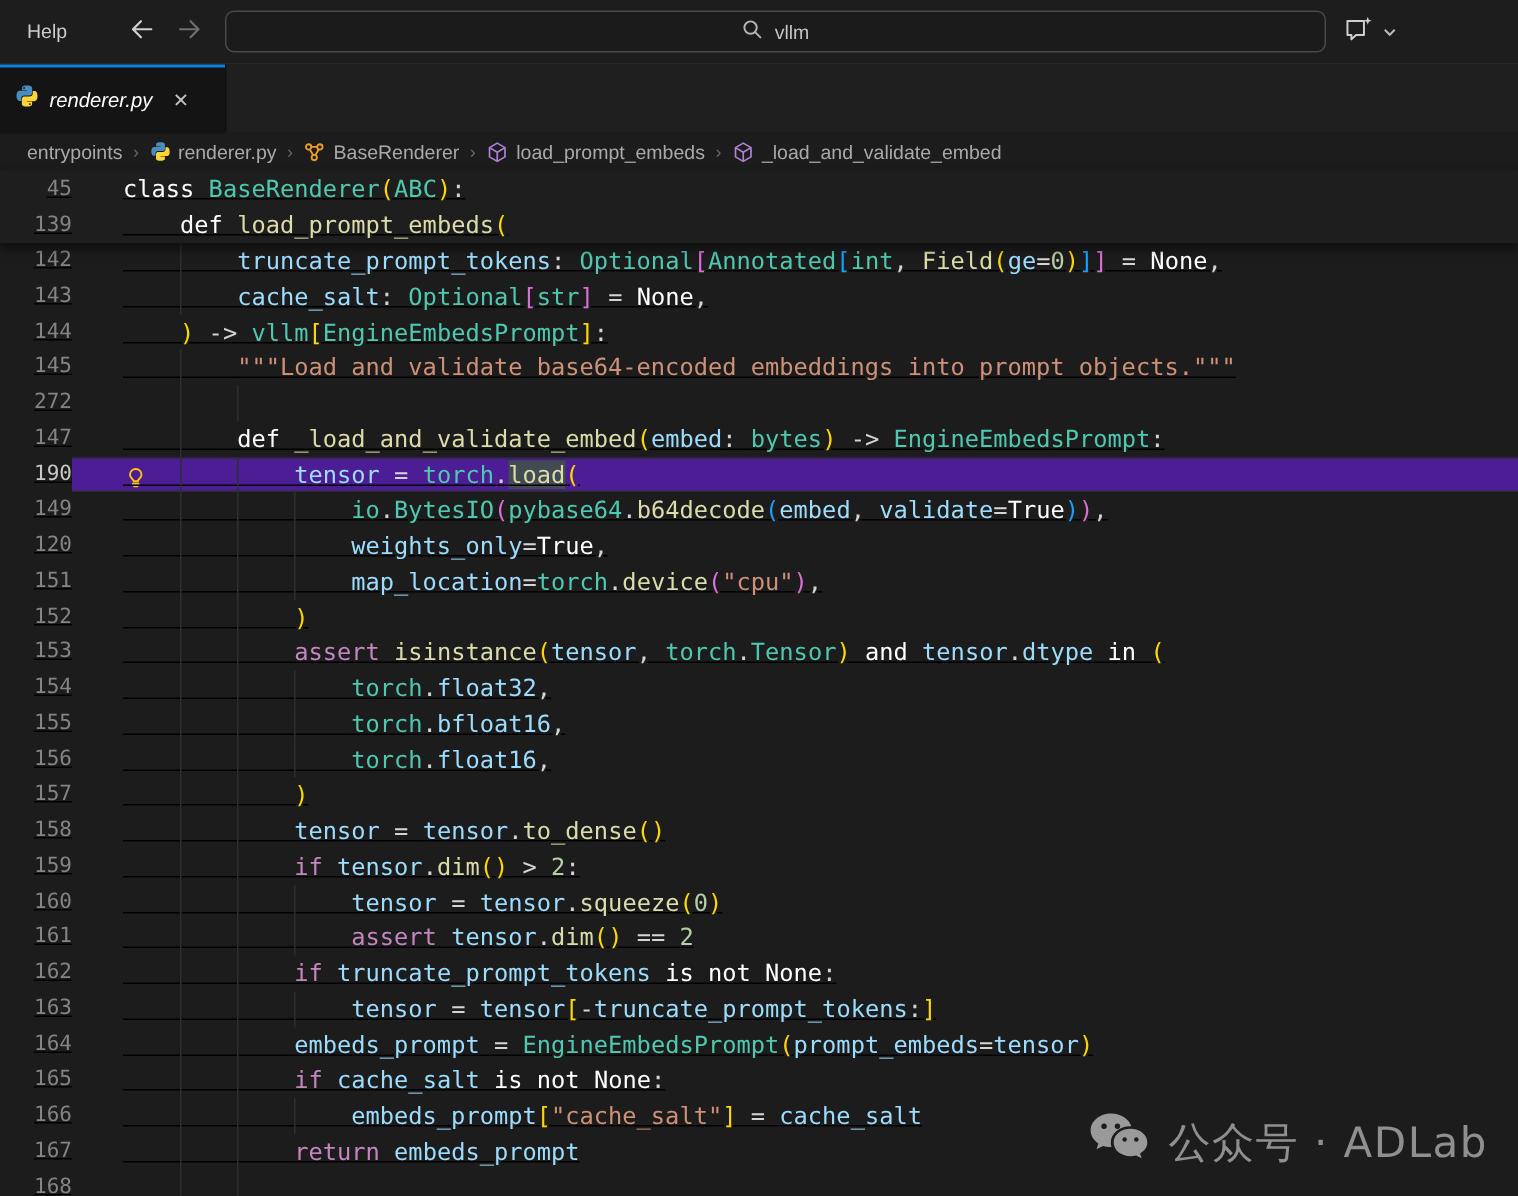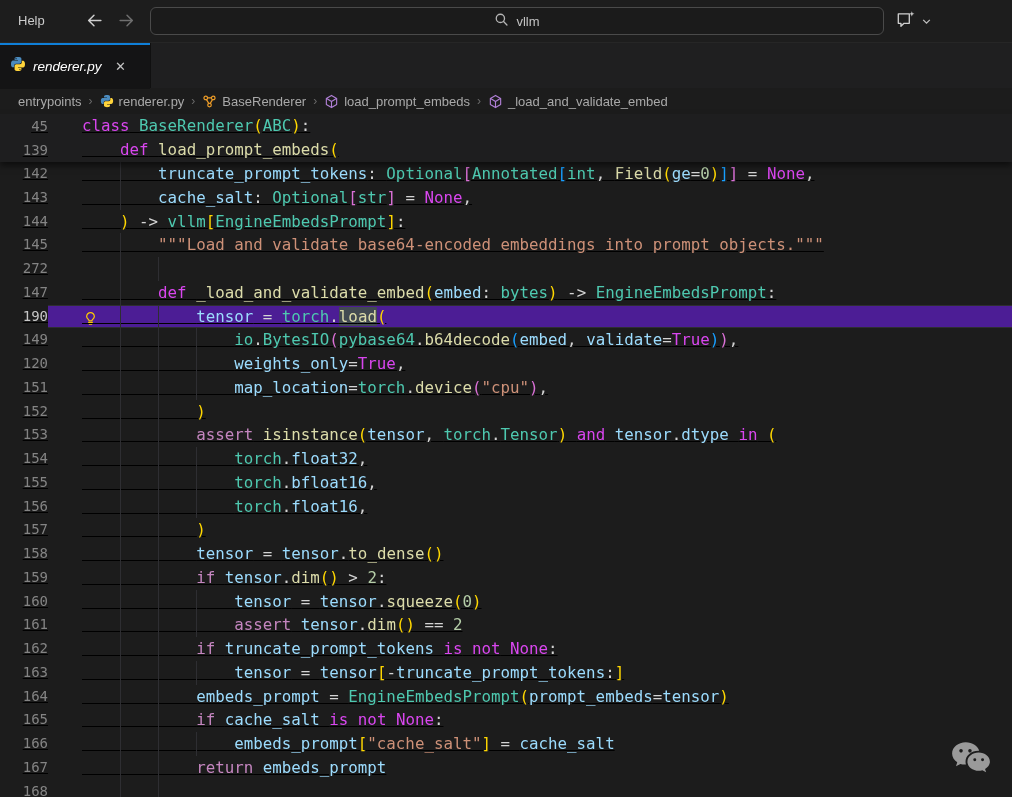--- a/index.html
+++ b/index.html
@@ -50,21 +50,21 @@
           line-height:inherit; }
   .crow.current .lnum { color:#c8c8c8; }
   .lrest { flex:1; display:flex; position:relative; }
   .crow.current .lrest { background:#4c1d95;
           box-shadow:inset 0 1px 0 #2e2e31, inset 0 -1px 0 #2e2e31; }
   .glyph { width:34px; flex:none; position:relative; }
   .bulb { position:absolute; left:35px; top:4px; }
   .ctext { flex:1; white-space:pre; position:relative; color:#d4d4d4; }
   .guide { position:absolute; top:0; bottom:0; width:1px; background:#2e2e32; }
 
-  .tk-kw{color:#d946ef} .tk-ctrl{color:#c586c0} .tk-type{color:#4ec9b0}
+  .tk-kw{color:#ffffff} .tk-ctrl{color:#c586c0} .tk-type{color:#4ec9b0}
   .tk-fn{color:#dcdcaa} .tk-var{color:#9cdcfe} .tk-str{color:#ce9178}
   .tk-num{color:#b5cea8} .tk-p{color:#d4d4d4}
   .tk-b1{color:#ffd700} .tk-b2{color:#da70d6} .tk-b3{color:#179fff}
   .hl { background:#424a52; }
   .caret { display:inline-block; width:0; border-left:2px solid #ffffff;
            height:17px; vertical-align:-3px; margin-right:-2px; }
 
   
   #watermark { position:absolute; right:20px; bottom:14px; display:flex;
                align-items:center; gap:12px; color:#8f8f8f; font-size:28px;
@@ -399,16 +399,17 @@
             <path d="M38 20.5c0-4.8-4.8-8.7-10.7-8.7s-10.7 3.9-10.7 8.7 4.8 8.7 10.7 8.7c1.2 0 2.4-.2 3.5-.5l3.6 1.8-1-3.1c2.8-1.6 4.6-4.1 4.6-6.9z"></path>
           </g>
           <g fill="#1c1c1c">
             <circle cx="10.5" cy="10.2" r="1.7"></circle>
               <circle cx="19" cy="10.2" r="1.7"></circle>
             <circle cx="23.6" cy="18.6" r="1.4"></circle>
               <circle cx="31" cy="18.6" r="1.4"></circle>
           </g>
         </svg>
       </span>
+      <span>公众号 · ADLab</span>
     </div>
   </div>
 
 </div>
 
 </body></html>

